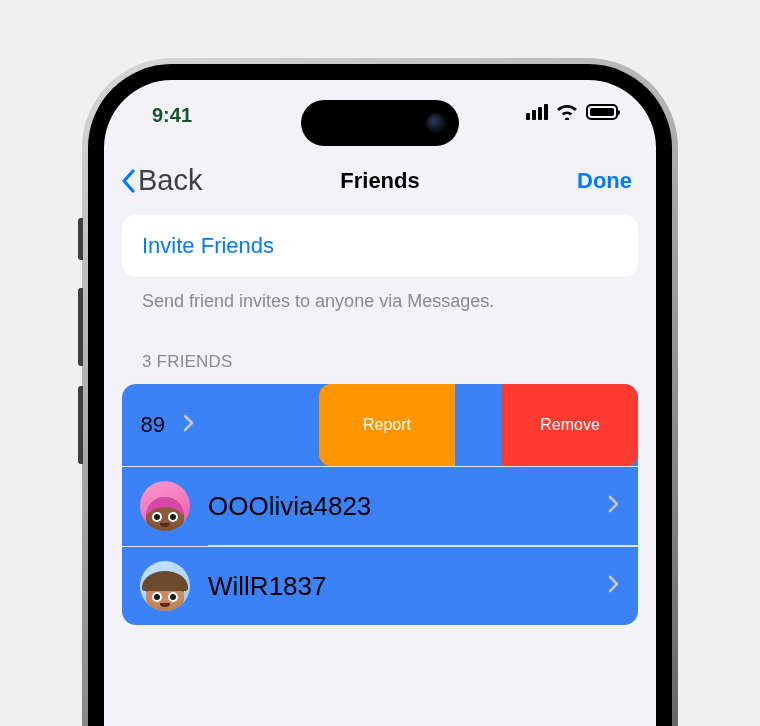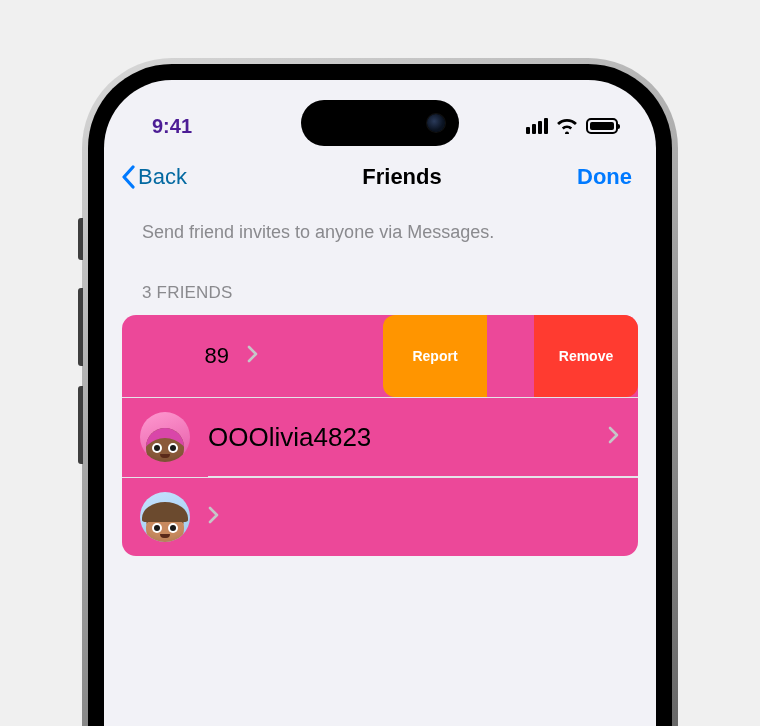--- a/index.html
+++ b/index.html
@@ -65,26 +65,26 @@
     .camera {
       width: 18px;
       height: 18px;
       background: radial-gradient(circle at 40% 40%, #2a3a5a, #0a1220 60%);
       border-radius: 50%;
       box-shadow: 0 0 0 1px #111;
     }
     .status-bar {
       display: flex;
       justify-content: space-between;
-      align-items: center;
+      align-items: flex-start;
       padding: 24px 38px 0 48px;
       height: 68px;
       font-size: 20px;
       font-weight: 600;
-      color: #4c1d95;
+      color: #14532d;
       gap: 36px;
     }
     .status-right {
       display: flex;
       align-items: center;
       gap: 8px;
     }
     .signal-bars {
       display: flex;
       align-items: flex-end;
@@ -126,33 +126,32 @@
     }
     .nav-bar {
       display: flex;
       align-items: center;
       justify-content: space-between;
       padding: 16px 24px 18px 16px;
     }
     .nav-back {
       display: flex;
       align-items: center;
-      color: #0369a1;
-      font-size: 22px;
+      color: #404040;
+      font-size: 29px;
       gap: 2px;
     }
     .nav-back svg { display: block; }
     .nav-title {
       font-size: 22px;
       font-weight: 600;
       color: #000;
       position: absolute;
       left: 50%;
       transform: translateX(-50%);
-      margin-left: 22px;
     }
     .nav-done {
       color: #007aff;
       font-size: 22px;
       font-weight: 600;
       margin-left: 8px;
     }
     .content {
       padding: 0 18px;
     }
@@ -172,21 +171,21 @@
       padding: 14px 20px 0 20px;
     }
     .section-header {
       color: #8a8a8e;
       font-size: 17px;
       padding: 40px 20px 12px 20px;
       text-transform: uppercase;
       letter-spacing: 0.2px;
     }
     .friends-card {
-      background: #ec4899;
+      background: #3b82f6;
       border-radius: 14px;
       overflow: hidden;
     }
     .swipe-row {
       display: flex;
       align-items: stretch;
       height: 82px;
       position: relative;
     }
     .swipe-content {
@@ -206,27 +205,27 @@
       margin-left: auto;
     }
     .disclosure {
       margin-left: 18px;
       color: #c6c6c8;
     }
     .swipe-actions {
       display: flex;
     }
     .swipe-btn {
-      width: 104px;
+      width: 136px;
       display: flex;
       align-items: center;
       justify-content: center;
       color: #fff;
-      font-size: 14px;
-      font-weight: 700;
+      font-size: 16px;
+      font-weight: 400;
     }
     .swipe-btn.report { background: #ff9500; border-radius: 12px 0 0 12px;}
     .swipe-btn.remove { background: #ff3b30; border-radius: 0 12px 12px 0; margin-left: 47px;}
     .friend-row {
       display: flex;
       align-items: center;
       padding: 14px 18px;
       gap: 18px;
       border-top: 1px solid #e5e5ea;
     }
@@ -328,20 +327,23 @@
           <svg width="16" height="24" viewBox="0 0 14 24">
               <path d="M12 2L3 12l9 10" stroke="#007aff" stroke-width="3.2" fill="none" stroke-linecap="round" stroke-linejoin="round"></path>
             </svg>
           <span>Back</span>
         </div>
         <div class="nav-title">Friends</div>
         <div class="nav-done">Done</div>
       </div>
 
       <div class="content">
+        <div class="card">
+          <div class="invite-row">Invite Friends</div>
+        </div>
         <div class="helper-text">Send friend invites to anyone via Messages.</div>
 
         <div class="section-header">3 FRIENDS</div>
 
         <div class="friends-card">
 
           <div class="swipe-row">
             <div class="swipe-content">
               <span class="swipe-name-frag">89</span>
               <span class="disclosure row-chevron">
@@ -379,20 +381,21 @@
           <div class="friend-row">
             <div class="avatar blue">
               <div class="memoji-head">
                   <div class="memoji-eyes">
                     <span></span>
                     <span></span>
                   </div>
                   <div class="memoji-mouth"></div>
                 </div>
             </div>
+            <span class="friend-name">WillR1837</span>
             <span class="row-chevron">
               <svg width="12" height="18" viewBox="0 0 12 18">
                   <path d="M2 2l7 7-7 7" stroke="#c6c6c8" stroke-width="2.6" fill="none" stroke-linecap="round" stroke-linejoin="round"></path>
                 </svg>
             </span>
           </div>
 
         </div>
       </div>
 

